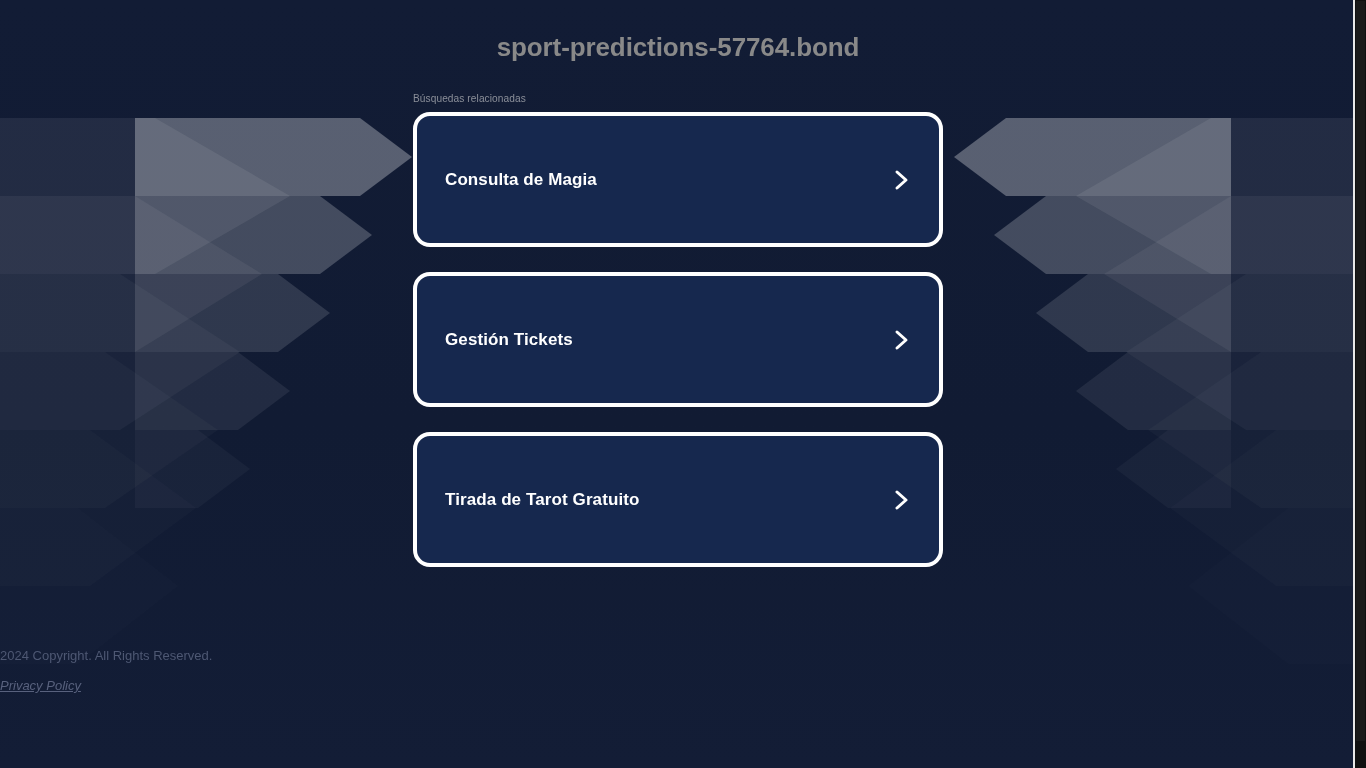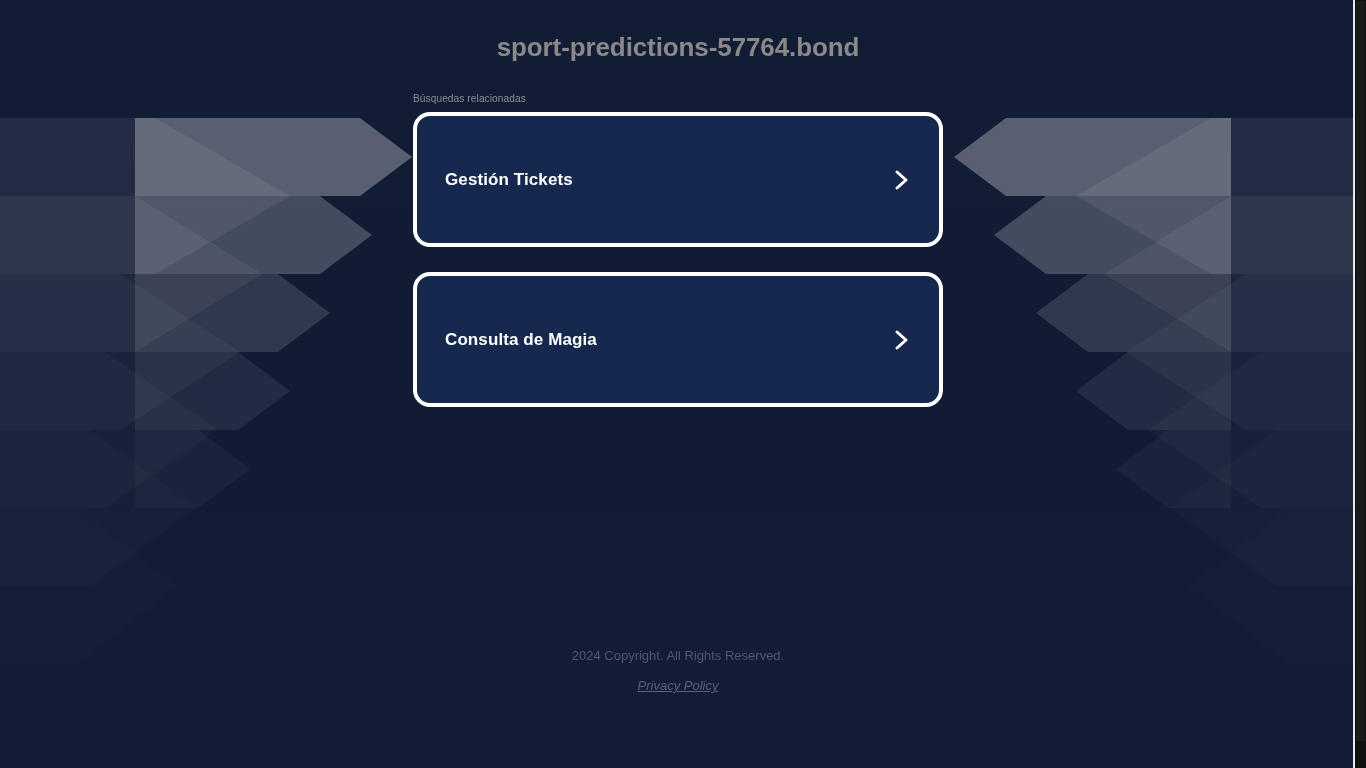--- a/index.html
+++ b/index.html
@@ -105,21 +105,21 @@
     height: 24px;
     flex: none;
   }
   .card-chevron svg { display: block; }
 
   .footer {
     position: absolute;
     left: 0;
     top: 646px;
     width: 1356px;
-    text-align: center;
+    text-align: left;
   }
   .copyright {
     font-size: 13px;
     line-height: 20px;
     color: #4e5873;
   }
   .privacy-wrap { margin-top: 10px; font-style: italic; }
   .privacy-link {
     font-size: 13px;
     line-height: 20px;
@@ -209,38 +209,46 @@
 
   <div id="content">
 
     <div class="site-title">sport-predictions-57764.bond</div>
 
     <div class="related-label">Búsquedas relacionadas</div>
 
     <div class="cards">
 
       <div class="card">
+        <span class="card-label">Consulta de Magia</span>
+        <span class="card-chevron">
+          <svg width="24" height="24" viewBox="0 0 24 24" fill="none" stroke="#ffffff" stroke-width="3" stroke-linecap="round" stroke-linejoin="round">
+            <polyline points="8,4 17,12 8,20"></polyline>
+          </svg>
+        </span>
+      </div>
+
+      <div class="card">
         <span class="card-label">Gestión Tickets</span>
         <span class="card-chevron">
           <svg width="24" height="24" viewBox="0 0 24 24" fill="none" stroke="#ffffff" stroke-width="3" stroke-linecap="round" stroke-linejoin="round">
             <polyline points="8,4 17,12 8,20"></polyline>
           </svg>
         </span>
       </div>
 
       <div class="card">
-        <span class="card-label">Consulta de Magia</span>
+        <span class="card-label">Tirada de Tarot Gratuito</span>
         <span class="card-chevron">
           <svg width="24" height="24" viewBox="0 0 24 24" fill="none" stroke="#ffffff" stroke-width="3" stroke-linecap="round" stroke-linejoin="round">
             <polyline points="8,4 17,12 8,20"></polyline>
           </svg>
         </span>
       </div>
 
-
     </div>
 
     <div class="footer">
       <div class="copyright">2024 Copyright. All Rights Reserved.</div>
       <div class="privacy-wrap">
         <span class="privacy-link">Privacy Policy</span>
       </div>
     </div>
 
   </div>

